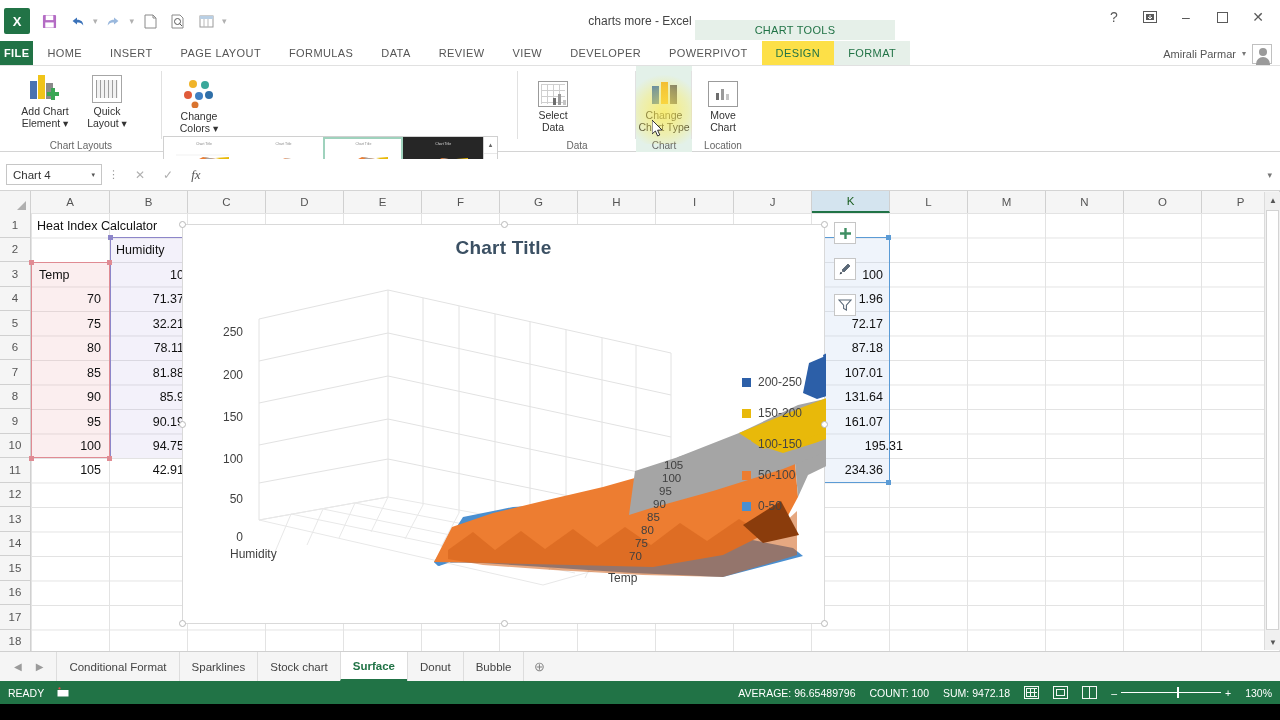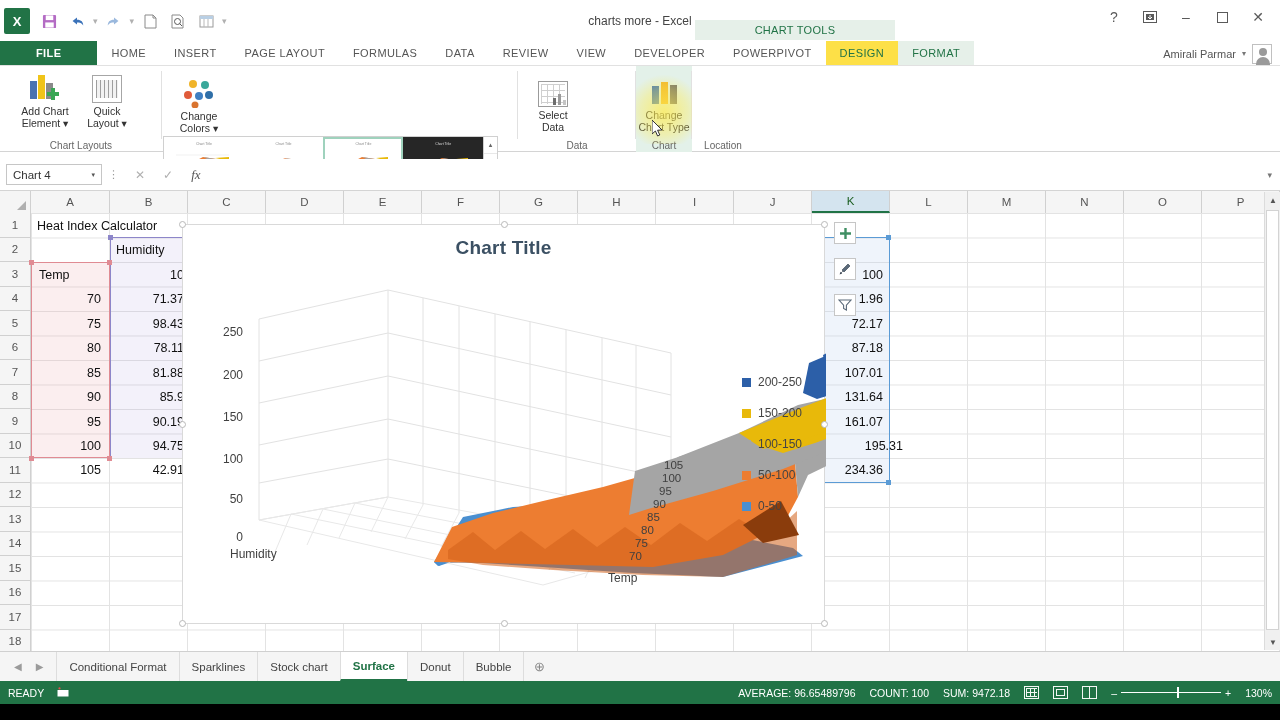--- a/index.html
+++ b/index.html
@@ -31,21 +31,21 @@
   
   .charttools { position:absolute; left:695px; top:20px; width:200px; height:20px;
                 background:#e6f0e9; color:#217346; font-size:11px;
                 display:flex; align-items:center; justify-content:center; letter-spacing:.3px;}
 
   
   .tabbar { position:absolute; left:0; top:41px; width:1280px; height:25px; background:#fff;
             border-bottom:1px solid #e1e1e1; display:flex; align-items:stretch; }
   .tab { padding:0 14px; display:flex; align-items:center; font-size:11px; color:#555;
          letter-spacing:.4px; }
-  .tab.file { background:#217346; color:#fff; font-weight:bold; padding:0 36px; }
+  .tab.file { background:#217346; color:#fff; font-weight:bold; padding:0 4px; }
   .tab.ctx { color:#217346; }
   .tab.ctx.active { background:#fff; color:#217346; }
   .ctxgroup { background:#e6f0e9; display:flex; }
   .ctxgroup .tab.active { background:#fde047; }
   .user { position:absolute; right:8px; top:41px; height:25px; display:flex; align-items:center;
           gap:6px; font-size:11px; color:#555;}
   .avatar { width:20px; height:20px; border:1px solid #c0c0c0; background:#fff; position:relative;}
   .avatar::before { content:""; position:absolute; left:6px; top:3px; width:8px; height:8px;
                     border-radius:50%; background:#9a9a9a;}
   .avatar::after { content:""; position:absolute; left:3px; top:12px; width:14px; height:8px;
@@ -425,20 +425,34 @@
             </svg>
           </span>
           <span class="lbl"><span>Change</span><br><span>Chart Type</span></span>
         </div>
       </div>
       <div class="glabel">Chart</div>
       <div class="divider"></div>
     </div>
 
     <div class="rgroup" style="left:692px; width:62px;">
+      <div style="display:flex; justify-content:center; padding-top:4px;">
+        <div class="bigbtn">
+          <span class="ico">
+            <span class="ico-box" style="border-color:#9b9b9b">
+              <svg style="position:absolute;left:6px;top:5px" width="18" height="15" viewBox="0 0 18 15">
+                  <rect x="1" y="6" width="3" height="7" fill="#6d6d6d"></rect>
+                  <rect x="6" y="2" width="3" height="11" fill="#9a9a9a"></rect>
+                  <rect x="11" y="7" width="3" height="6" fill="#c4c4c4"></rect>
+                </svg>
+            </span>
+          </span>
+          <span class="lbl"><span>Move</span><br><span>Chart</span></span>
+        </div>
+      </div>
       <div class="glabel">Location</div>
     </div>
 
     <div class="ribbon-collapse">▴</div>
   </div>
 
   <div class="highlight-glow"></div>
   <div class="cursor">
     <svg width="12" height="18" viewBox="0 0 12 18">
         <path d="M0 0 L0 14 L3.4 11 L5.6 16 L7.8 15 L5.6 10.2 L10 10 Z" fill="#fff" stroke="#333" stroke-width="1"></path>
@@ -517,21 +531,21 @@
       <div class="hdl b" style="left:855px; top:22px;"></div>
       <div class="hdl b" style="left:855px; top:267px;"></div>
 
       <div class="cell" style="left:2px;  top:1px;  width:160px;">Heat Index Calculator</div>
       <div class="cell" style="left:81px; top:25px; width:74px;">Humidity</div>
       <div class="cell" style="left:4px;  top:50px; width:70px;">Temp</div>
       <div class="cell r" style="left:81px; top:50px; width:76px;">10</div>
       <div class="cell r" style="left:0px;  top:74px; width:74px;">70</div>
       <div class="cell r" style="left:81px; top:74px; width:76px;">71.37</div>
       <div class="cell r" style="left:0px;  top:99px; width:74px;">75</div>
-      <div class="cell r" style="left:81px; top:99px; width:76px;">98.43</div>
+      <div class="cell r" style="left:81px; top:99px; width:76px;">32.21</div>
       <div class="cell r" style="left:0px;  top:123px;width:74px;">80</div>
       <div class="cell r" style="left:81px; top:123px;width:76px;">78.11</div>
       <div class="cell r" style="left:0px;  top:148px;width:74px;">85</div>
       <div class="cell r" style="left:81px; top:148px;width:76px;">81.88</div>
       <div class="cell r" style="left:0px;  top:172px;width:74px;">90</div>
       <div class="cell r" style="left:81px; top:172px;width:76px;">85.9</div>
       <div class="cell r" style="left:0px;  top:197px;width:74px;">95</div>
       <div class="cell r" style="left:81px; top:197px;width:76px;">90.19</div>
       <div class="cell r" style="left:0px;  top:221px;width:74px;">100</div>
       <div class="cell r" style="left:81px; top:221px;width:76px;">94.75</div>

